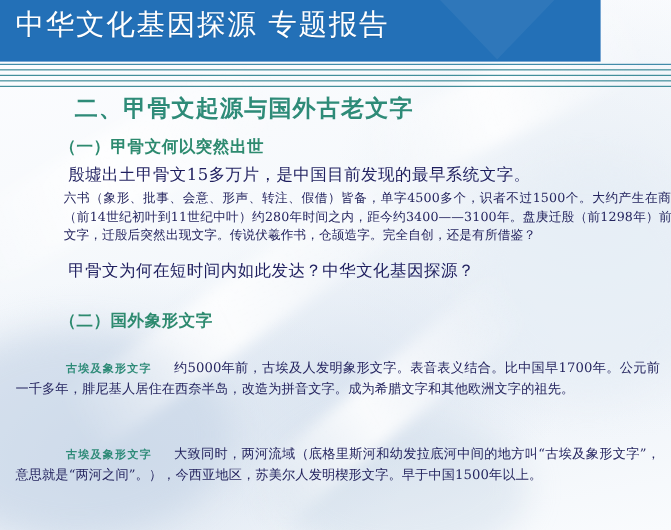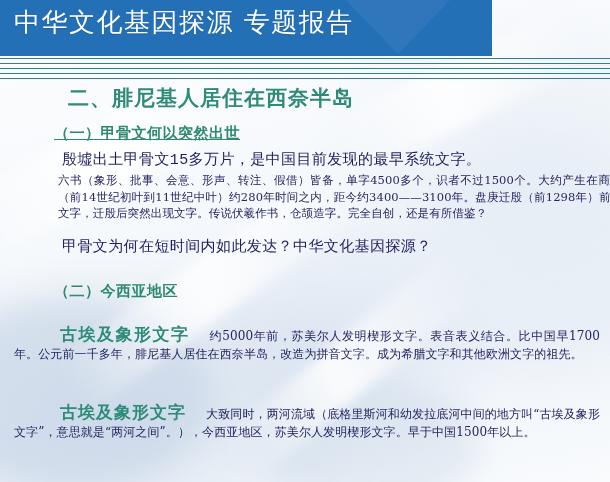--- a/index.html
+++ b/index.html
@@ -45,21 +45,21 @@
     filter: blur(14px);
   }
   .bg-blob.b1 { left: -70px; top: 300px; width: 280px; height: 190px; background: rgba(196,211,229,0.55); }
   .bg-blob.b2 { left: 250px; top: 380px; width: 230px; height: 130px; background: rgba(201,214,231,0.40); }
   .bg-blob.b3 { left: 430px; top: 150px; width: 210px; height: 210px; background: rgba(231,238,246,0.65); }
 
   
   #header-banner {
     position: absolute;
     left: 0; top: 0;
-    width: 492px;
+    width: 546px;
     height: 56px;
     background: #2370b7;
     overflow: hidden;
   }
   #header-triangle {
     position: absolute;
     right: 42px;
     top: 0;
     width: 0; height: 0;
     border-left: 52px solid transparent;
@@ -120,32 +120,32 @@
 
   .sub-heading {
     position: absolute;
     color: #2d8a6f;
     font-family: "DejaVu Serif", "Liberation Serif", serif;
     font-size: 15px;
     font-weight: 700;
     letter-spacing: 0.5px;
     white-space: nowrap;
   }
-  #heading-sub-1 { left: 54px; top: 42px; text-decoration: underline; }
+  #heading-sub-1 { left: 54px; top: 42px; }
   #heading-sub-2 { left: 54px; top: 200px; }
 
   .body-large {
     position: absolute;
     color: #1e1e5e;
     font-family: "DejaVu Serif", "Liberation Serif", serif;
     font-size: 15px;
     letter-spacing: 0.4px;
     white-space: nowrap;
   }
-  #para-lead { left: 62px; top: 68px; font-family: Liberation Mono, monospace; }
+  #para-lead { left: 62px; top: 68px; }
   #para-question { left: 62px; top: 155px; }
 
   .body-small {
     position: absolute;
     left: 14px;
     width: 588px;
     color: #25255f;
     font-family: "DejaVu Serif", "Liberation Serif", serif;
     font-size: 11.5px;
     line-height: 16.5px;
@@ -166,21 +166,21 @@
     color: #25255f;
     letter-spacing: 0.1px;
     text-align: justify;
     text-justify: inter-character;
   }
   #term-block-egypt { top: 244px; }
   #term-block-mesopotamia { top: 322px; }
 
   .term-name {
     color: #2e8b78;
-    font-size: 17px;
+    font-size: 10px;
     font-weight: 700;
     letter-spacing: 1px;
     padding-left: 46px;
     padding-right: 20px;
   }
   .term-desc {
     color: #25255f;
   }
 </style>
 </head>
@@ -204,34 +204,34 @@
   <div id="header-rules">
     <div class="rule r1"></div>
     <div class="rule r2"></div>
     <div class="rule r3"></div>
     <div class="rule r4"></div>
     <div class="rule r5"></div>
   </div>
 
   <div id="content">
 
-    <div id="heading-main" class="section-heading">二、腓尼基人居住在西奈半岛</div>
+    <div id="heading-main" class="section-heading">二、甲骨文起源与国外古老文字</div>
 
     <div id="heading-sub-1" class="sub-heading">（一）甲骨文何以突然出世</div>
 
     <div id="para-lead" class="body-large">殷墟出土甲骨文15多万片，是中国目前发现的最早系统文字。</div>
 
     <div id="para-detail" class="body-small">六书（象形、批事、会意、形声、转注、假借）皆备，单字4500多个，识者不过1500个。大约产生在商朝末期（前14世纪初叶到11世纪中叶）约280年时间之内，距今约3400——3100年。盘庚迁殷（前1298年）前商朝无文字，迁殷后突然出现文字。传说伏羲作书，仓颉造字。完全自创，还是有所借鉴？</div>
 
     <div id="para-question" class="body-large">甲骨文为何在短时间内如此发达？中华文化基因探源？</div>
 
-    <div id="heading-sub-2" class="sub-heading">（二）今西亚地区</div>
+    <div id="heading-sub-2" class="sub-heading">（二）国外象形文字</div>
 
     <div id="term-block-egypt" class="term-block">
-      <span class="term-name">古埃及象形文字</span><span class="term-desc">约5000年前，苏美尔人发明楔形文字。表音表义结合。比中国早1700年。公元前一千多年，腓尼基人居住在西奈半岛，改造为拼音文字。成为希腊文字和其他欧洲文字的祖先。</span>
+      <span class="term-name">古埃及象形文字</span><span class="term-desc">约5000年前，古埃及人发明象形文字。表音表义结合。比中国早1700年。公元前一千多年，腓尼基人居住在西奈半岛，改造为拼音文字。成为希腊文字和其他欧洲文字的祖先。</span>
     </div>
 
     <div id="term-block-mesopotamia" class="term-block">
       <span class="term-name">古埃及象形文字</span><span class="term-desc">大致同时，两河流域（底格里斯河和幼发拉底河中间的地方叫“古埃及象形文字”，意思就是“两河之间”。），今西亚地区，苏美尔人发明楔形文字。早于中国1500年以上。</span>
     </div>
 
   </div>
 </div>
 
 </body></html>

